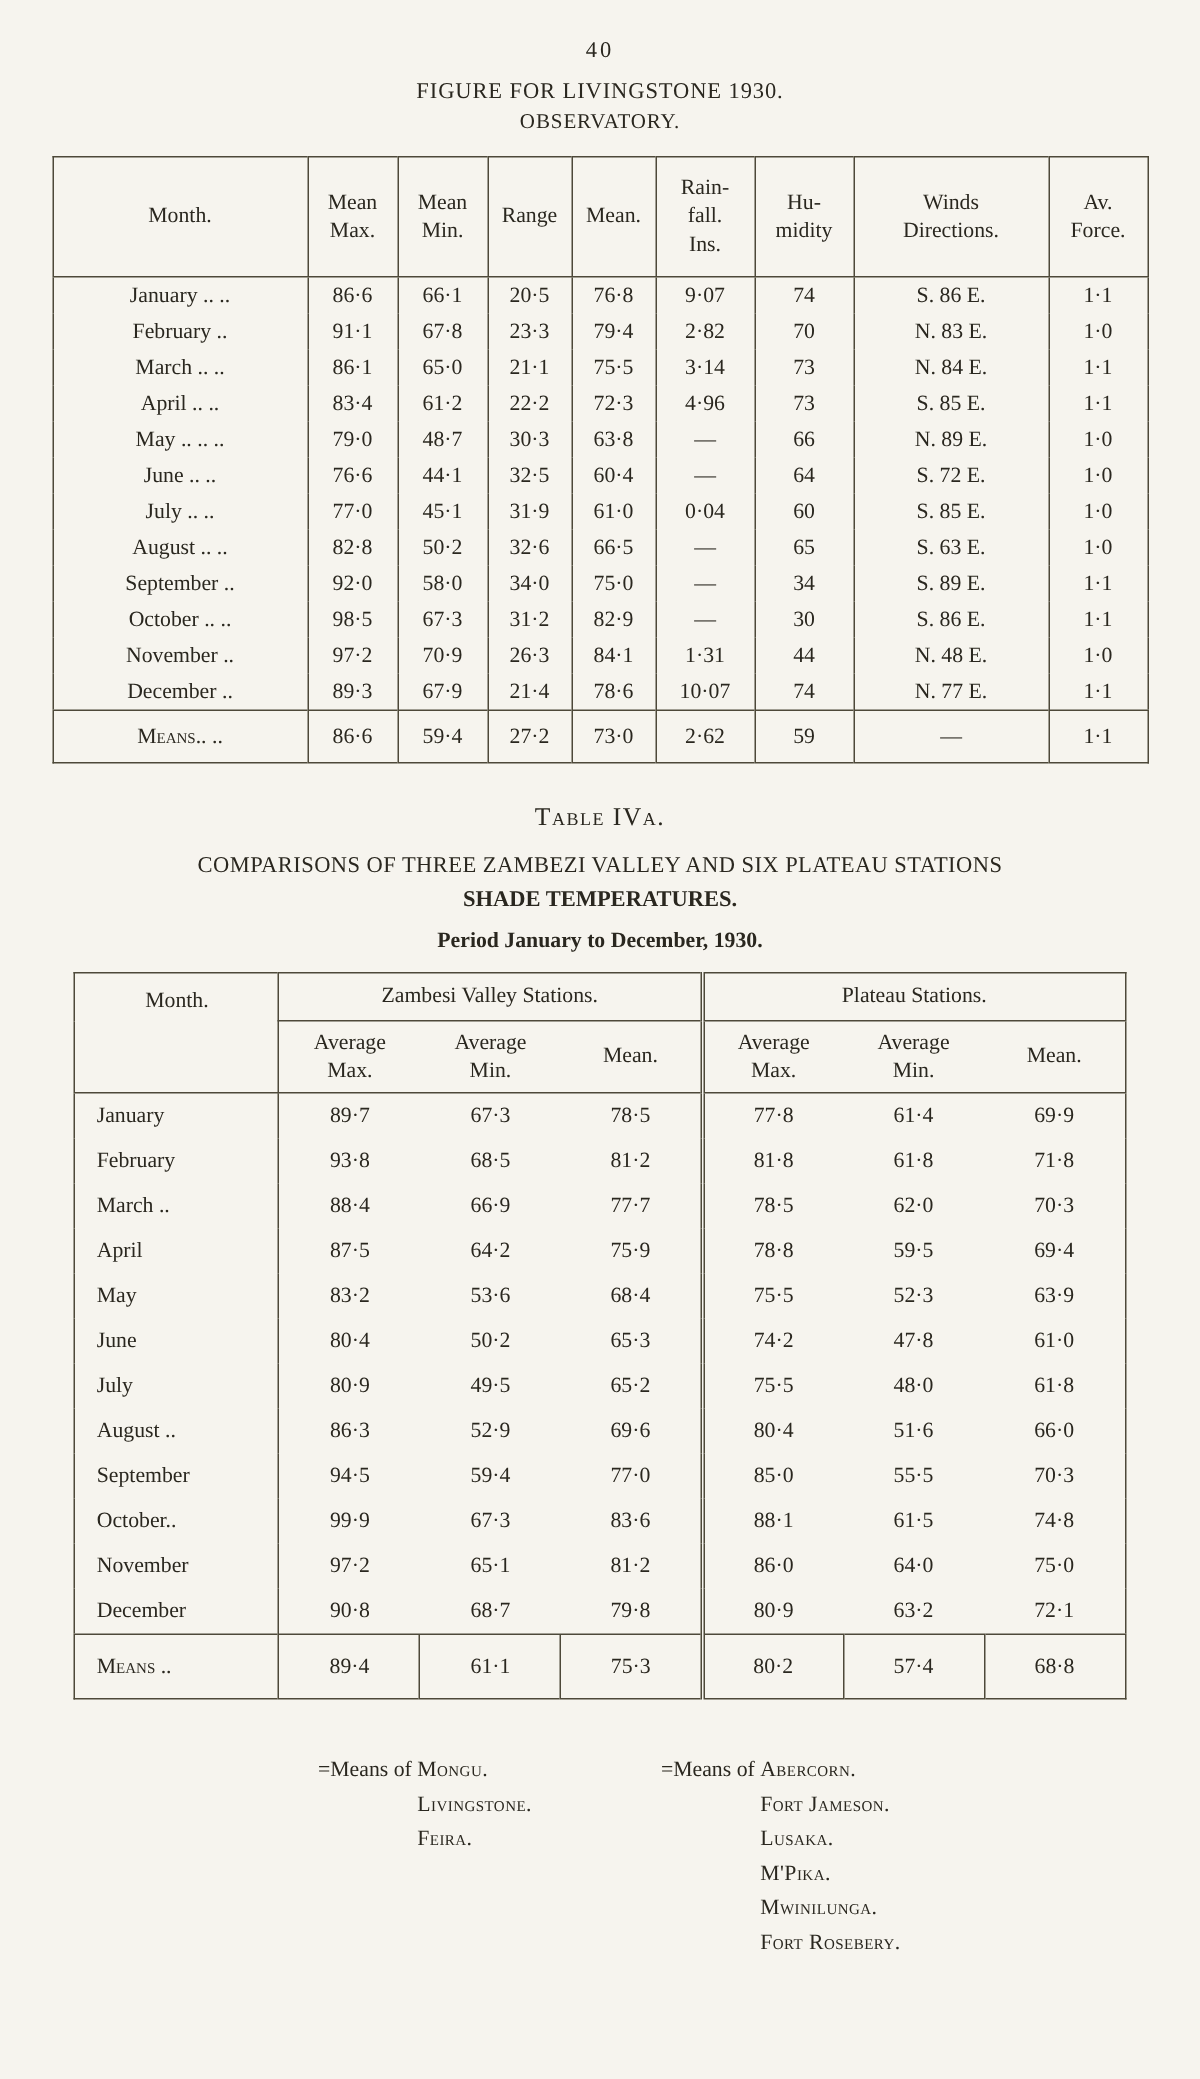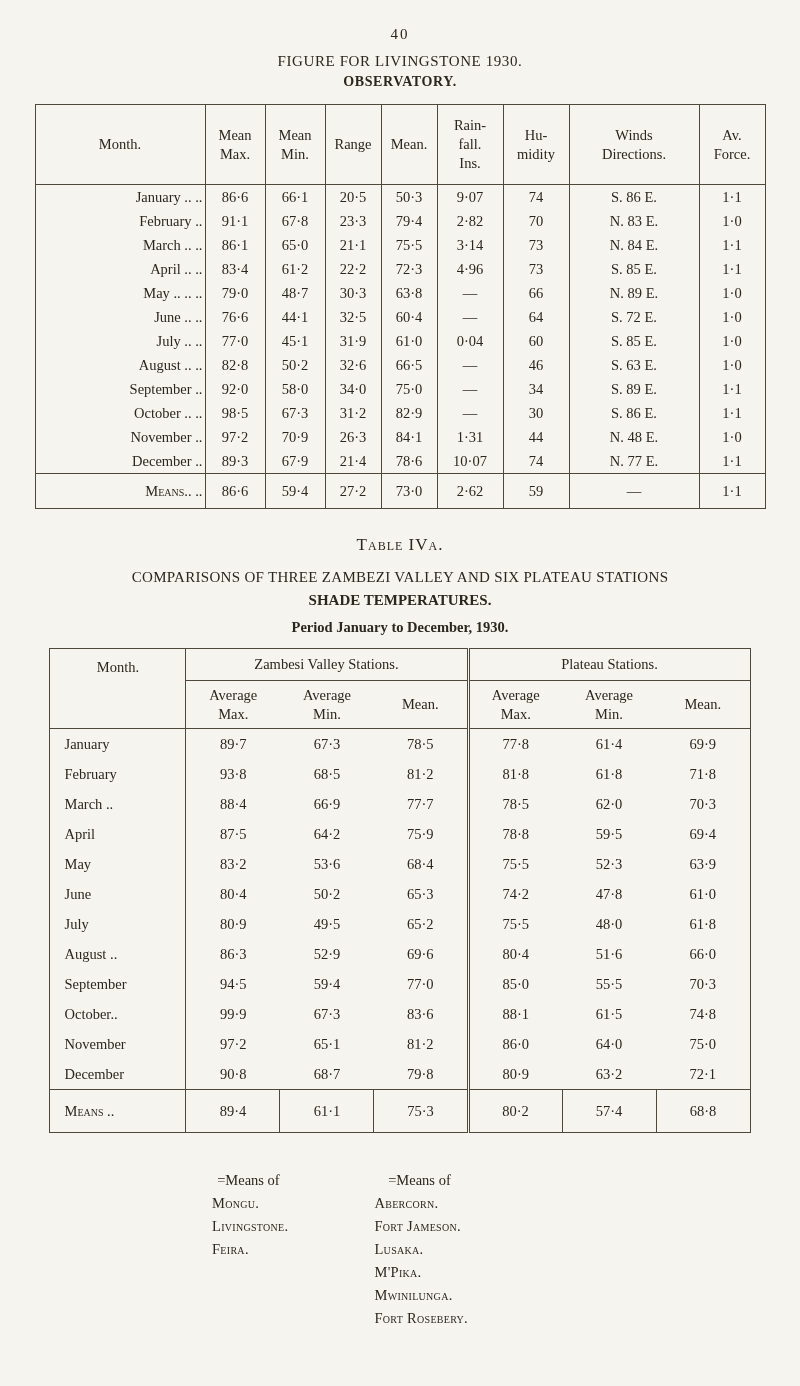--- a/index.html
+++ b/index.html
@@ -9,32 +9,32 @@
     background:#f6f4ee;
     font-family:"Liberation Serif","DejaVu Serif",serif;
     color:#2a271f;
   }
   .page { position:relative; width:800px; height:1386px; padding-top:26px; }
 
   .pagenum { text-align:center; font-size:15px; letter-spacing:2px; }
 
   .t-title { text-align:center; margin-top:28px; font-size:17px; font-variant:small-caps; letter-spacing:1px; }
   .t4-sub  { text-align:center; margin-top:10px; font-size:15px; letter-spacing:0.6px; }
-  .t4-sub2 { text-align:center; margin-top:4px;  font-size:14px; letter-spacing:0.6px;font-weight:bold; }
+  .t4-sub2 { text-align:center; margin-top:4px;  font-size:14px; letter-spacing:0.6px; }
 
   table { border-collapse:collapse; table-layout:fixed; }
 
   
   #t4 { width:730px; margin:14px auto 0; border:1px solid #4d4839; }
   #t4 th, #t4 td { font-size:14.5px; text-align:center; white-space:pre-line; }
   #t4 th { font-weight:400; vertical-align:middle; height:80px; line-height:1.3;
            border-bottom:1px solid #4d4839; padding:2px 1px; }
   #t4 th:not(:first-child), #t4 td:not(:first-child) { border-left:1px solid #4d4839; }
   #t4 tbody td { height:24px; line-height:24px; padding:0 2px; }
-  #t4 tbody td:first-child { text-align:right; }
+  #t4 tbody td:first-child { text-align:center; }
   #t4 tbody.means td { border-top:1px solid #4d4839; height:34px; line-height:34px; }
   #t4 tbody.means td:first-child { font-variant:small-caps; }
 
   
   .t4a-title  { margin-top:26px; }
   .t4a-head1  { text-align:center; margin-top:14px; font-size:15px; font-weight:400; letter-spacing:0.3px; }
   .t4a-head2  { text-align:center; margin-top:6px;  font-size:15px; font-weight:700; }
   .t4a-period { text-align:center; margin-top:10px; font-size:14.5px; font-weight:700; }
 
   
@@ -48,21 +48,21 @@
   #t4a tbody td:first-child { text-align:left; padding-left:14px; border-right:1px solid #4d4839; }
   #t4a tbody.means td { border-top:1px solid #4d4839; height:42px; line-height:42px; }
   #t4a tbody.means td:not(:first-child) { border-left:1px solid #4d4839; }
   #t4a tbody.means td:first-child { font-variant:small-caps; }
   
   #t4a th.group2, #t4a th.pfirst, #t4a tbody td:nth-child(5),
   #t4a tbody.means td:nth-child(5) { border-left:3px double #4d4839; }
 
   
   .footer { margin-top:36px; display:flex; align-items:flex-start; font-size:14.5px; }
-  .foot-block { display:flex; align-items:center; line-height:23px;flex-direction:column; }
+  .foot-block { display:flex; align-items:flex-start; line-height:23px; }
   .fb-left  { margin-left:212px; }
   .fb-right { margin-left:86px; }
   .prefix { white-space:pre; }
   .foot-names { font-variant:small-caps; letter-spacing:0.3px; }
 </style>
 </head>
 <body>
 
 <div class="page">
 
@@ -102,21 +102,21 @@
         <th>Av.
 Force.</th>
       </tr>
     </thead>
     <tbody>
         <tr>
           <td>January .. ..</td>
           <td>86·6</td>
           <td>66·1</td>
           <td>20·5</td>
-          <td>50·3</td>
+          <td>76·8</td>
           <td>9·07</td>
           <td>74</td>
           <td>S. 86 E.</td>
           <td>1·1</td>
         </tr>
         <tr>
           <td>February ..</td>
           <td>91·1</td>
           <td>67·8</td>
           <td>23·3</td>
@@ -181,21 +181,21 @@
           <td>S. 85 E.</td>
           <td>1·0</td>
         </tr>
         <tr>
           <td>August .. ..</td>
           <td>82·8</td>
           <td>50·2</td>
           <td>32·6</td>
           <td>66·5</td>
           <td>—</td>
-          <td>46</td>
+          <td>65</td>
           <td>S. 63 E.</td>
           <td>1·0</td>
         </tr>
         <tr>
           <td>September ..</td>
           <td>92·0</td>
           <td>58·0</td>
           <td>34·0</td>
           <td>75·0</td>
           <td>—</td>

